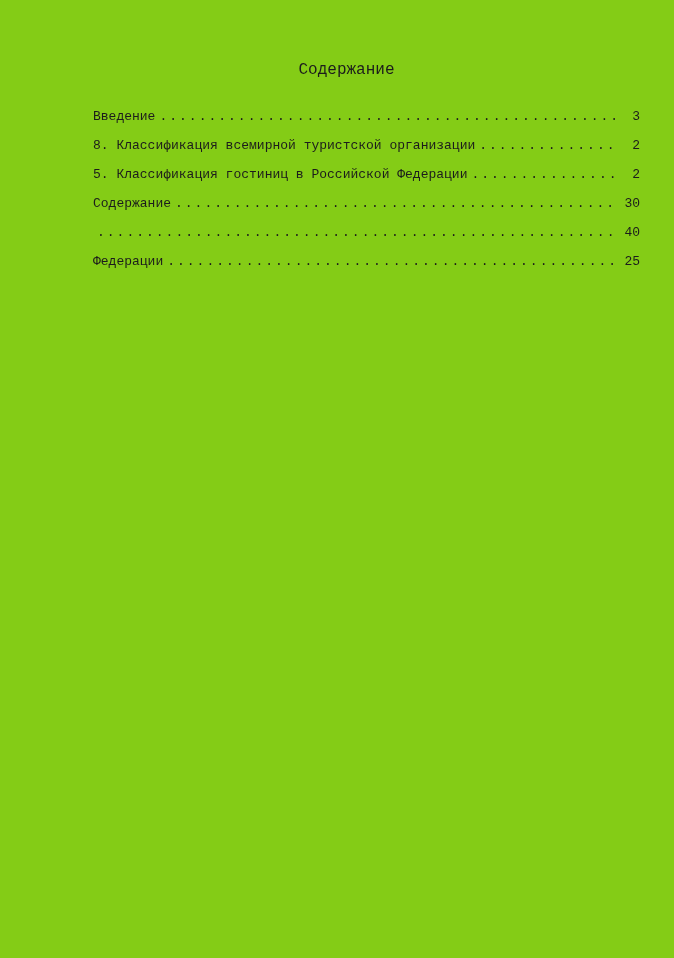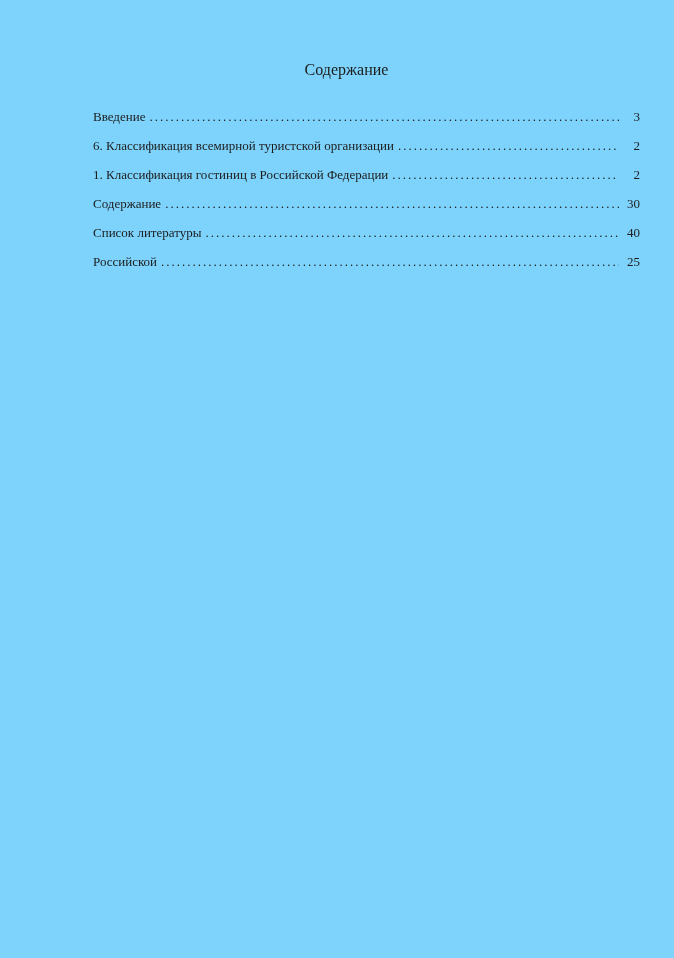--- a/index.html
+++ b/index.html
@@ -4,24 +4,24 @@
 <style>
   html, body {
     margin: 0;
     padding: 0;
     background: #ffffff;
   }
   .page {
     position: relative;
     width: 674px;
     height: 958px;
-    background: #7dd3fc;
+    background: #84cc16;
     box-sizing: border-box;
     padding: 60px 34px 0 93px;
-    font-family: Liberation Serif, serif;
+    font-family: Liberation Mono, monospace;
     color: #1c1c1c;
     overflow: hidden;
   }
   .doc-title {
     font-size: 16px;
     font-weight: normal;
     line-height: 20px;
     text-align: center;
     margin: 0 40px 22px 0;
   }
@@ -63,43 +63,42 @@
   <div class="toc">
 
     <div class="toc-row">
       <span class="toc-label">Введение</span>
       <span class="toc-dots"></span>
       <span class="toc-page">3</span>
     </div>
 
 
     <div class="toc-row">
-      <span class="toc-label">6. Классификация всемирной туристской организации</span>
+      <span class="toc-label">8. Классификация всемирной туристской организации</span>
       <span class="toc-dots"></span>
       <span class="toc-page">2</span>
     </div>
 
     <div class="toc-row">
-      <span class="toc-label">1. Классификация гостиниц в Российской Федерации</span>
+      <span class="toc-label">5. Классификация гостиниц в Российской Федерации</span>
       <span class="toc-dots"></span>
       <span class="toc-page">2</span>
     </div>
 
     <div class="toc-row">
       <span class="toc-label">Содержание</span>
       <span class="toc-dots"></span>
       <span class="toc-page">30</span>
     </div>
 
     <div class="toc-row">
-      <span class="toc-label">Список литературы</span>
       <span class="toc-dots"></span>
       <span class="toc-page">40</span>
     </div>
 
     <div class="toc-row">
-      <span class="toc-label">Российской</span>
+      <span class="toc-label">Федерации</span>
       <span class="toc-dots"></span>
       <span class="toc-page">25</span>
     </div>
 
   </div>
 </div>
 
 </body></html>

